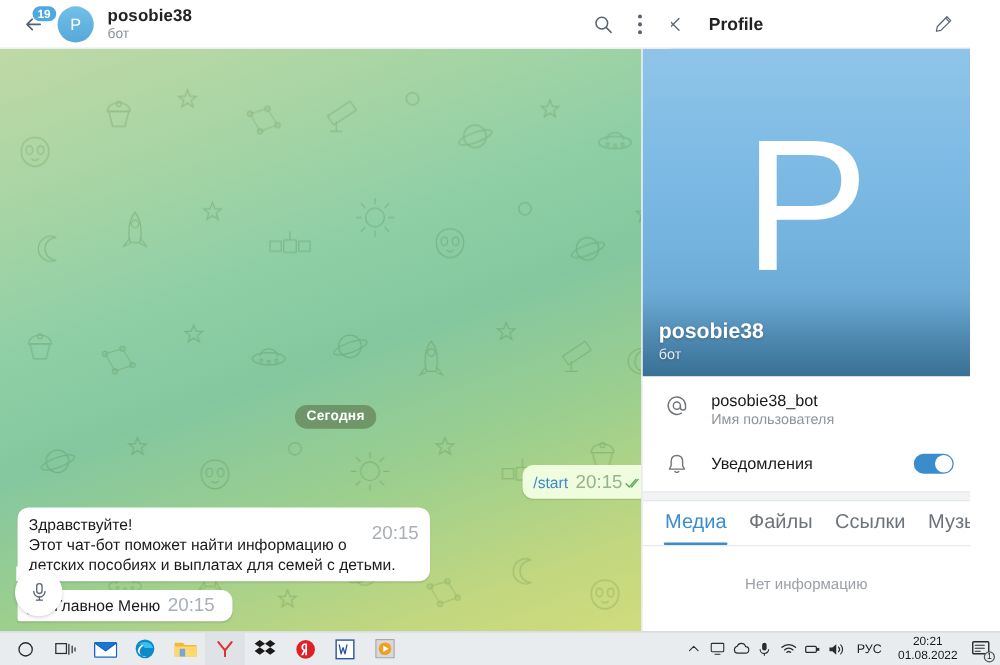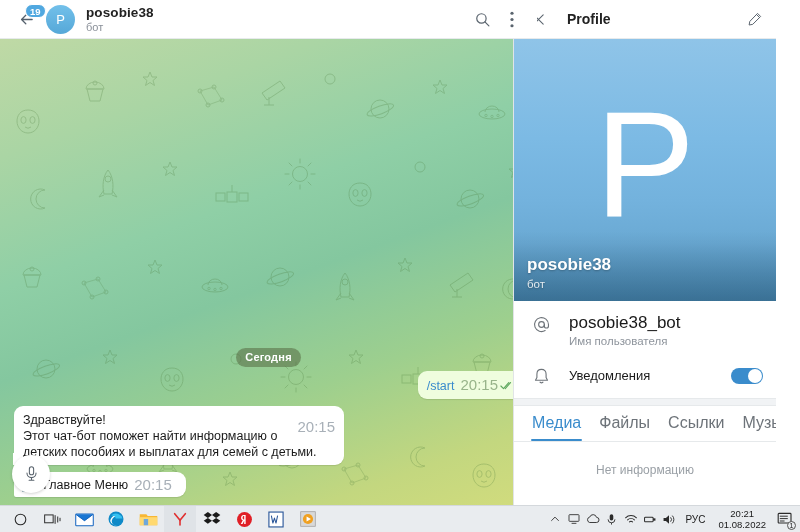--- a/index.html
+++ b/index.html
@@ -68,21 +68,21 @@
         #c3d77f 88%,
         #d2dc7d 100%);
   }
   .wallpaper { position:absolute; inset:0; opacity:.30; }
   .chat-scroll {
     position: absolute; inset: 0;
     padding: 0 14px 8px 14px;
     display: flex; flex-direction: column; justify-content: flex-end;
   }
 
-  .date-row { display: flex; justify-content: center; margin-bottom: 4px; }
+  .date-row { display: flex; justify-content: center; margin-bottom: 29px; }
   .date-badge {
     background: rgba(86,106,66,.55); color: #fff;
     font-size: 11px; font-weight: bold;
     padding: 3px 9px 4px; border-radius: 11px;
     letter-spacing: .2px;
   }
 
   .msg-row { display: flex; margin-bottom: 7px; }
   .msg-row.out { justify-content: flex-end; }
   .msg-row.in { justify-content: flex-start; }
@@ -176,21 +176,21 @@
                   background: linear-gradient(180deg, rgba(20,60,90,0) 0%, rgba(20,60,90,.30) 100%); }
   .hero-name { position: absolute; left: 13px; bottom: 26px; color: #fff;
                font-size: 17px; font-weight: bold; text-shadow: 0 1px 2px rgba(0,0,0,.25); }
   .hero-sub { position: absolute; left: 13px; bottom: 11px; color: rgba(255,255,255,.85);
               font-size: 11.5px; text-shadow: 0 1px 2px rgba(0,0,0,.25); }
 
   .info-row { display: flex; align-items: flex-start; padding: 12px 13px 10px 16px; gap: 17px; }
   .info-icon { width: 22px; flex: 0 0 22px; display:flex; justify-content:center;
                padding-top: 2px; }
   .info-main { flex: 1 1 auto; min-width: 0; }
-  .info-value { font-size: 17px; color: #1a1a1a; }
+  .info-value { font-size: 13px; color: #1a1a1a; }
   .info-label { font-size: 11.5px; color: #8e949c; margin-top: 2px; }
 
   .toggle-row { display:flex; align-items:center; padding: 8px 13px 12px 16px; gap: 17px; }
   .toggle-label { flex: 1 1 auto; font-size: 13px; color: #1a1a1a; }
   .switch { width: 32px; height: 16px; border-radius: 8px; background: #3a8ccc;
             position: relative; flex: 0 0 32px; cursor: pointer; }
   .switch .knob { position: absolute; right: 1px; top: 1px; width: 14px; height: 14px;
                   border-radius: 50%; background: #fff; }
 
   .divider { height: 8px; background: #f1f3f5; border-top: 1px solid #e6e9eb;

